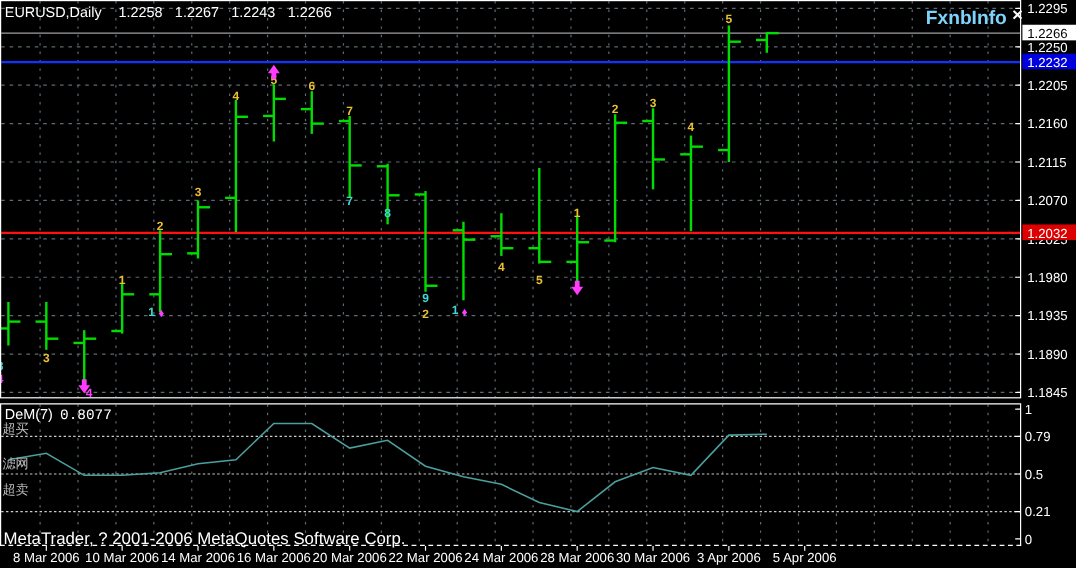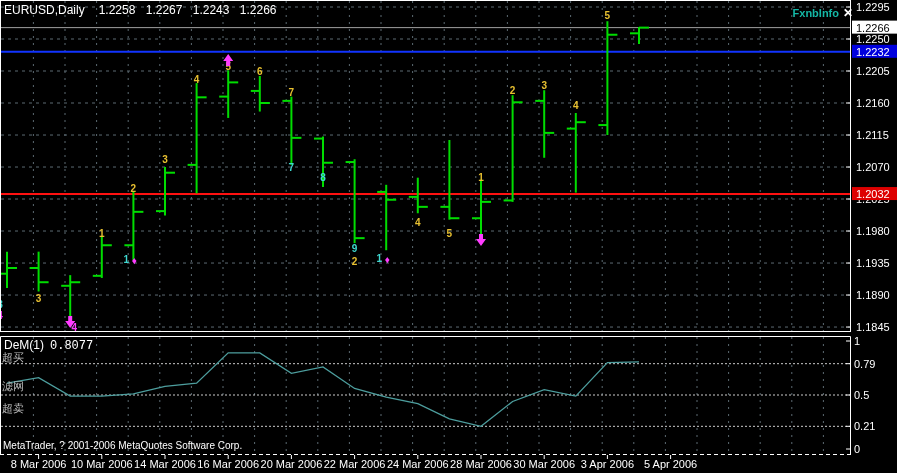--- a/index.html
+++ b/index.html
@@ -1,27 +1,27 @@
 <!DOCTYPE html>
 <html><head>
 <meta charset="utf-8">
 <style>
   html,body{margin:0;padding:0;background:#000;}
   #win{position:relative;width:897px;height:473px;background:#000;overflow:hidden;
        font-family:"Liberation Sans",sans-serif;}
   .ovl{position:absolute;white-space:nowrap;}
   #title{left:4px;top:3px;color:#fff;font-size:12px;text-align:center;}
   #title .ohlc{margin-left:14px;word-spacing:7px;}
-  #fxnb{right:58px;top:7px;color:#14b8a6;font-size:11px;font-weight:bold;}
+  #fxnb{right:58px;top:7px;color:#7dd3fc;font-size:16px;font-weight:bold;}
   #fxnb-x{right:44px;top:6px;color:#fff;font-size:12px;font-weight:bold;cursor:pointer;}
   #demlbl{left:4px;top:338px;color:#fff;font-size:12px;}
   #demlbl .val{margin-left:6px;font-family:Liberation Mono, monospace;}
   .zone{left:2px;color:#bdbdbd;font-size:11px;}
   #zone-ob{top:350px;} #zone-mid{top:379px;} #zone-os{top:401px;}
-  #copyr{left:3px;top:440px;color:#fff;font-size:10px;}
+  #copyr{left:3px;top:440px;color:#fff;font-size:14px;}
   #splitter{left:0;top:332px;width:851px;height:5px;cursor:row-resize;}
   svg text{font-family:"Liberation Sans",sans-serif;}
 </style>
 </head>
 <body>
 
 <div id="win">
   <svg id="chart-svg" width="897" height="473" viewBox="0 0 897 473" style="position:absolute;left:0;top:0;">
       <line x1="33.4" y1="1" x2="33.4" y2="331" stroke="#5c6a72" stroke-dasharray="2,5"></line>
       <line x1="33.4" y1="337" x2="33.4" y2="454" stroke="#5c6a72" stroke-dasharray="2,5"></line>
@@ -251,21 +251,21 @@
     </svg>
 
   <div class="ovl" id="title">
     <span>EURUSD,Daily</span><span class="ohlc">1.2258 1.2267 1.2243 1.2266</span>
   </div>
 
   <div class="ovl" id="fxnb">FxnbInfo</div>
   <div class="ovl" id="fxnb-x">✕</div>
 
   <div class="ovl" id="demlbl">
-    <span>DeM(1)</span><span class="val">0.8077</span>
+    <span>DeM(7)</span><span class="val">0.8077</span>
   </div>
 
   <div class="ovl zone" id="zone-ob">超买</div>
   <div class="ovl zone" id="zone-mid">滤网</div>
   <div class="ovl zone" id="zone-os">超卖</div>
 
   <div class="ovl" id="copyr">MetaTrader, ? 2001-2006 MetaQuotes Software Corp.</div>
 
   <div class="ovl" id="splitter"></div>
 </div>

